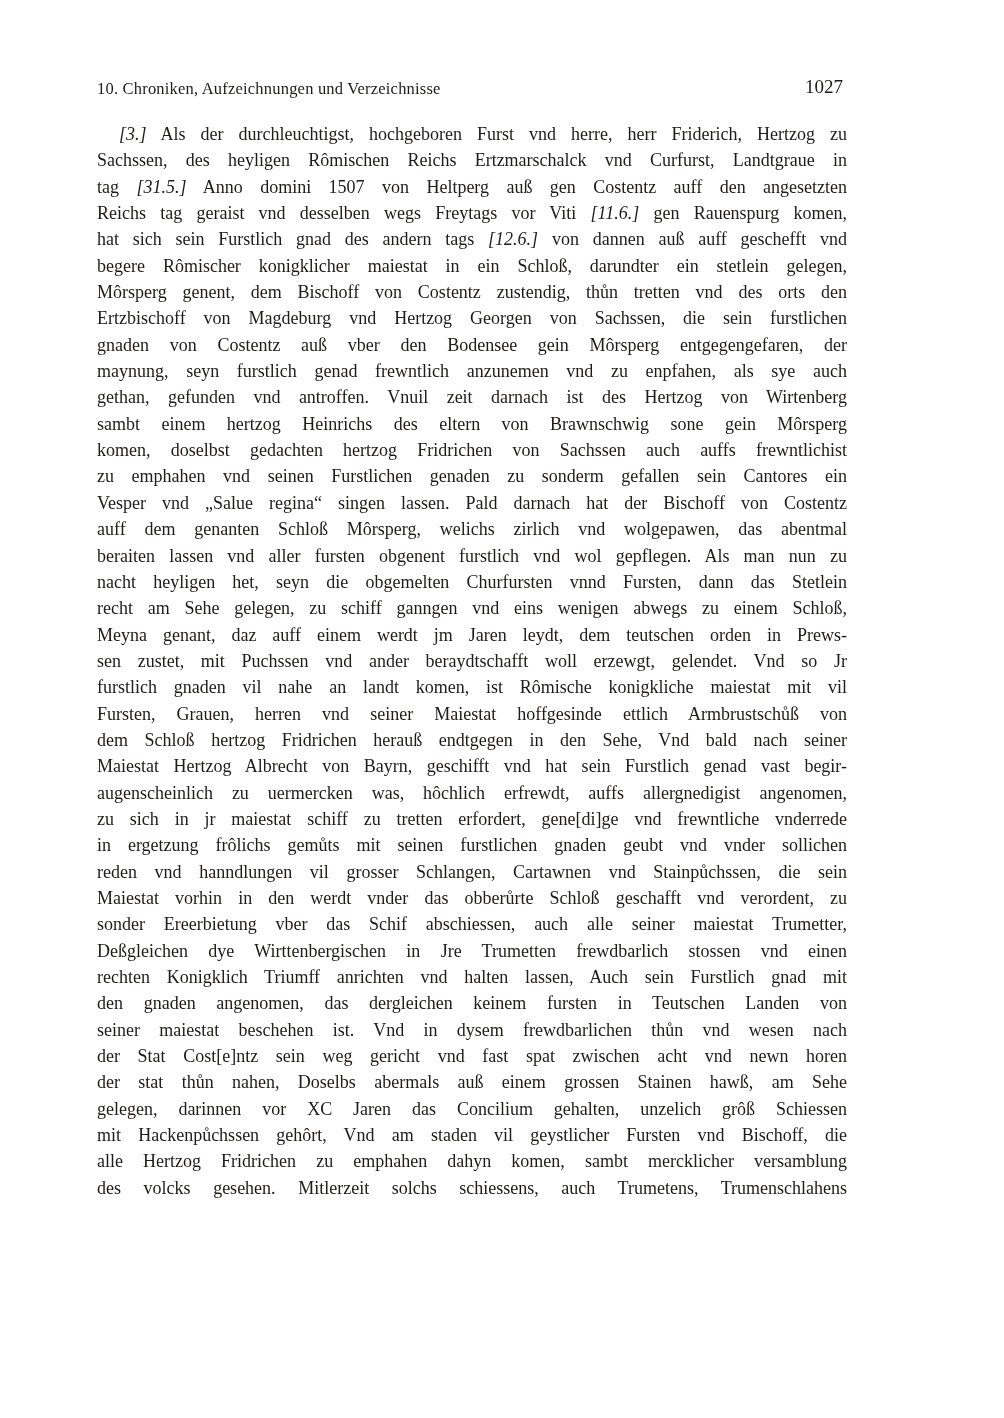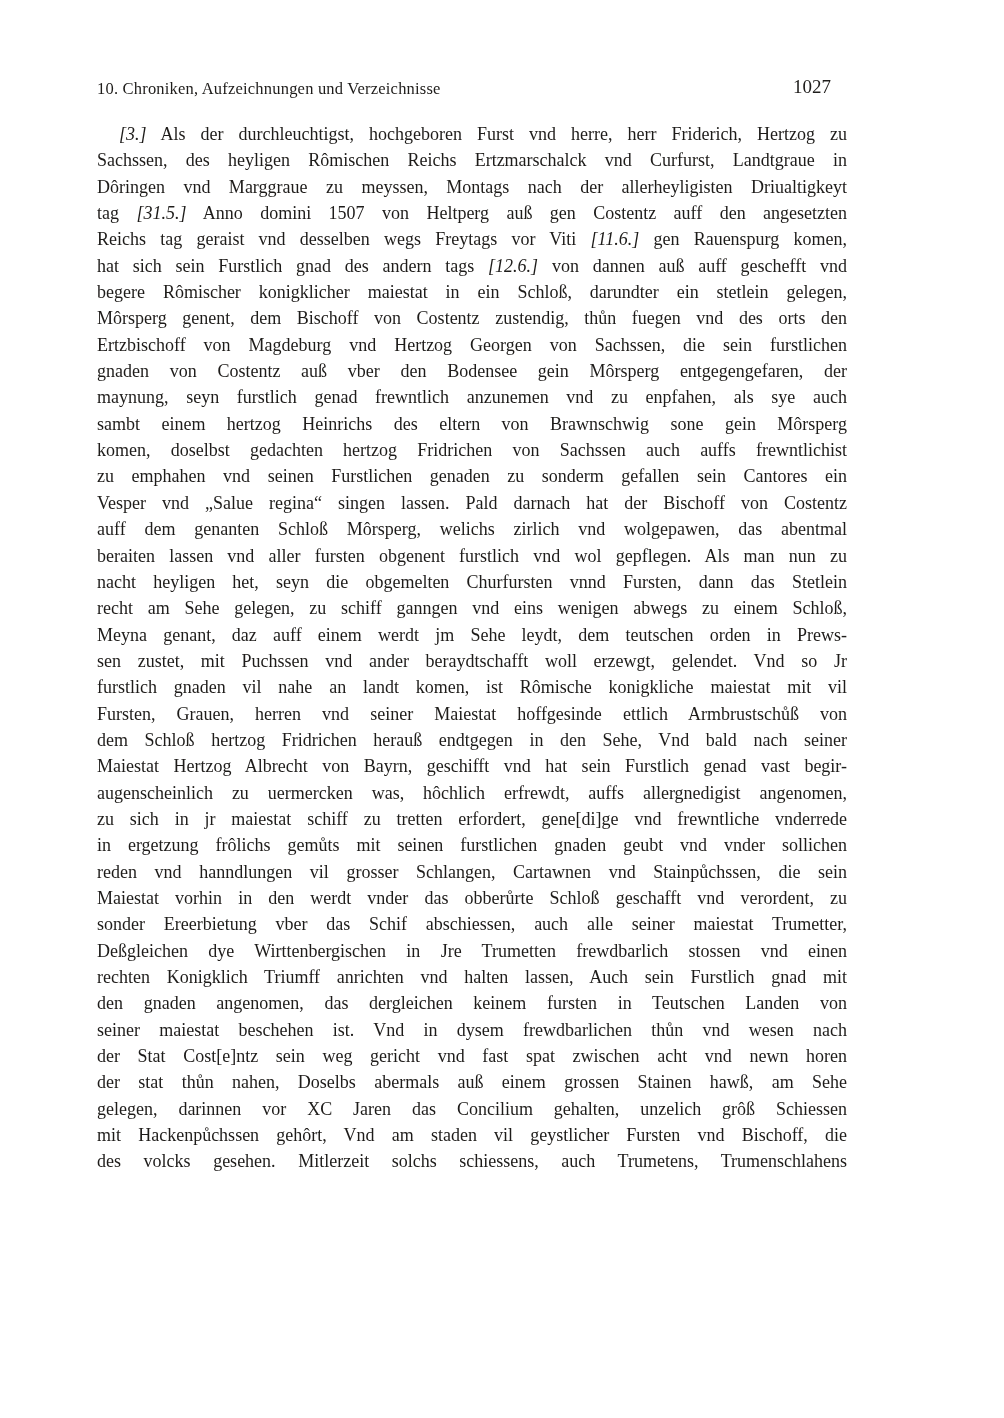--- a/index.html
+++ b/index.html
@@ -32,21 +32,21 @@
     position: absolute;
     left: 0;
     right: 0;
     text-align: left;
     font-size: 16.5px;
     line-height: 22px;
     letter-spacing: 0.2px;
   }
   .page-number {
     position: absolute;
-    right: 16px;
+    right: 4px;
     top: -3px;
     font-size: 19px;
     line-height: 24px;
   }
   .text-block {
     position: absolute;
     top: 121px;
     left: 97px;
     width: 750px;
   }
@@ -69,52 +69,53 @@
 
 <div class="page">
   <div class="header-row">
     <div class="running-header">10. Chroniken, Aufzeichnungen und Verzeichnisse</div>
     <div class="page-number">1027</div>
   </div>
 
   <div class="text-block">
       <div class="line indent"><em>[3.]</em><span> Als der durchleuchtigst, hochgeboren Furst vnd herre, herr Friderich, Hertzog zu</span></div>
       <div class="line"><span>Sachssen, des heyligen Rômischen Reichs Ertzmarschalck vnd Curfurst, Landtgraue in</span></div>
-      <div class="line"><span>Dôringen vnd Marggraue zu meyssen, Montags nach der allerheyligisten Driualtigkeyt</span></div>
       <div class="line"><span>tag </span><em>[31.5.]</em><span> Anno domini 1507 von Heltperg auß gen Costentz auff den angesetzten</span></div>
       <div class="line"><span>Reichs tag geraist vnd desselben wegs Freytags vor Viti </span><em>[11.6.]</em><span> gen Rauenspurg komen,</span></div>
       <div class="line"><span>hat sich sein Furstlich gnad des andern tags </span><em>[12.6.]</em><span> von dannen auß auff geschefft vnd</span></div>
       <div class="line"><span>begere Rômischer konigklicher maiestat in ein Schloß, darundter ein stetlein gelegen,</span></div>
-      <div class="line"><span>Môrsperg genent, dem Bischoff von Costentz zustendig, thůn fuegen vnd des orts den</span></div>
+      <div class="line"><span>Môrsperg genent, dem Bischoff von Costentz zustendig, thůn tretten vnd des orts den</span></div>
       <div class="line"><span>Ertzbischoff von Magdeburg vnd Hertzog Georgen von Sachssen, die sein furstlichen</span></div>
       <div class="line"><span>gnaden von Costentz auß vber den Bodensee gein Môrsperg entgegengefaren, der</span></div>
       <div class="line"><span>maynung, seyn furstlich genad frewntlich anzunemen vnd zu enpfahen, als sye auch</span></div>
+      <div class="line"><span>gethan, gefunden vnd antroffen. Vnuil zeit darnach ist des Hertzog von Wirtenberg</span></div>
       <div class="line"><span>sambt einem hertzog Heinrichs des eltern von Brawnschwig sone gein Môrsperg</span></div>
       <div class="line"><span>komen, doselbst gedachten hertzog Fridrichen von Sachssen auch auffs frewntlichist</span></div>
       <div class="line"><span>zu emphahen vnd seinen Furstlichen genaden zu sonderm gefallen sein Cantores ein</span></div>
       <div class="line"><span>Vesper vnd „Salue regina“ singen lassen. Pald darnach hat der Bischoff von Costentz</span></div>
       <div class="line"><span>auff dem genanten Schloß Môrsperg, welichs zirlich vnd wolgepawen, das abentmal</span></div>
       <div class="line"><span>beraiten lassen vnd aller fursten obgenent furstlich vnd wol gepflegen. Als man nun zu</span></div>
       <div class="line"><span>nacht heyligen het, seyn die obgemelten Churfursten vnnd Fursten, dann das Stetlein</span></div>
       <div class="line"><span>recht am Sehe gelegen, zu schiff ganngen vnd eins wenigen abwegs zu einem Schloß,</span></div>
-      <div class="line"><span>Meyna genant, daz auff einem werdt jm Sehe leydt, dem teutschen orden in Prews-</span></div>
+      <div class="line"><span>Meyna genant, daz auff einem werdt jm Jaren leydt, dem teutschen orden in Prews-</span></div>
       <div class="line"><span>sen zustet, mit Puchssen vnd ander beraydtschafft woll erzewgt, gelendet. Vnd so Jr</span></div>
       <div class="line"><span>furstlich gnaden vil nahe an landt komen, ist Rômische konigkliche maiestat mit vil</span></div>
       <div class="line"><span>Fursten, Grauen, herren vnd seiner Maiestat hoffgesinde ettlich Armbrustschůß von</span></div>
       <div class="line"><span>dem Schloß hertzog Fridrichen herauß endtgegen in den Sehe, Vnd bald nach seiner</span></div>
       <div class="line"><span>Maiestat Hertzog Albrecht von Bayrn, geschifft vnd hat sein Furstlich genad vast begir-</span></div>
       <div class="line"><span>augenscheinlich zu uermercken was, hôchlich erfrewdt, auffs allergnedigist angenomen,</span></div>
       <div class="line"><span>zu sich in jr maiestat schiff zu tretten erfordert, gene[di]ge vnd frewntliche vnderrede</span></div>
       <div class="line"><span>in ergetzung frôlichs gemůts mit seinen furstlichen gnaden geubt vnd vnder sollichen</span></div>
       <div class="line"><span>reden vnd hanndlungen vil grosser Schlangen, Cartawnen vnd Stainpůchssen, die sein</span></div>
       <div class="line"><span>Maiestat vorhin in den werdt vnder das obberůrte Schloß geschafft vnd verordent, zu</span></div>
       <div class="line"><span>sonder Ereerbietung vber das Schif abschiessen, auch alle seiner maiestat Trumetter,</span></div>
       <div class="line"><span>Deßgleichen dye Wirttenbergischen in Jre Trumetten frewdbarlich stossen vnd einen</span></div>
       <div class="line"><span>rechten Konigklich Triumff anrichten vnd halten lassen, Auch sein Furstlich gnad mit</span></div>
       <div class="line"><span>den gnaden angenomen, das dergleichen keinem fursten in Teutschen Landen von</span></div>
       <div class="line"><span>seiner maiestat beschehen ist. Vnd in dysem frewdbarlichen thůn vnd wesen nach</span></div>
       <div class="line"><span>der Stat Cost[e]ntz sein weg gericht vnd fast spat zwischen acht vnd newn horen</span></div>
       <div class="line"><span>der stat thůn nahen, Doselbs abermals auß einem grossen Stainen hawß, am Sehe</span></div>
       <div class="line"><span>gelegen, darinnen vor XC Jaren das Concilium gehalten, unzelich grôß Schiessen</span></div>
       <div class="line"><span>mit Hackenpůchssen gehôrt, Vnd am staden vil geystlicher Fursten vnd Bischoff, die</span></div>
+      <div class="line"><span>alle Hertzog Fridrichen zu emphahen dahyn komen, sambt mercklicher versamblung</span></div>
       <div class="line"><span>des volcks gesehen. Mitlerzeit solchs schiessens, auch Trumetens, Trumenschlahens</span></div>
     </div>
 </div>
 
 </body></html>

